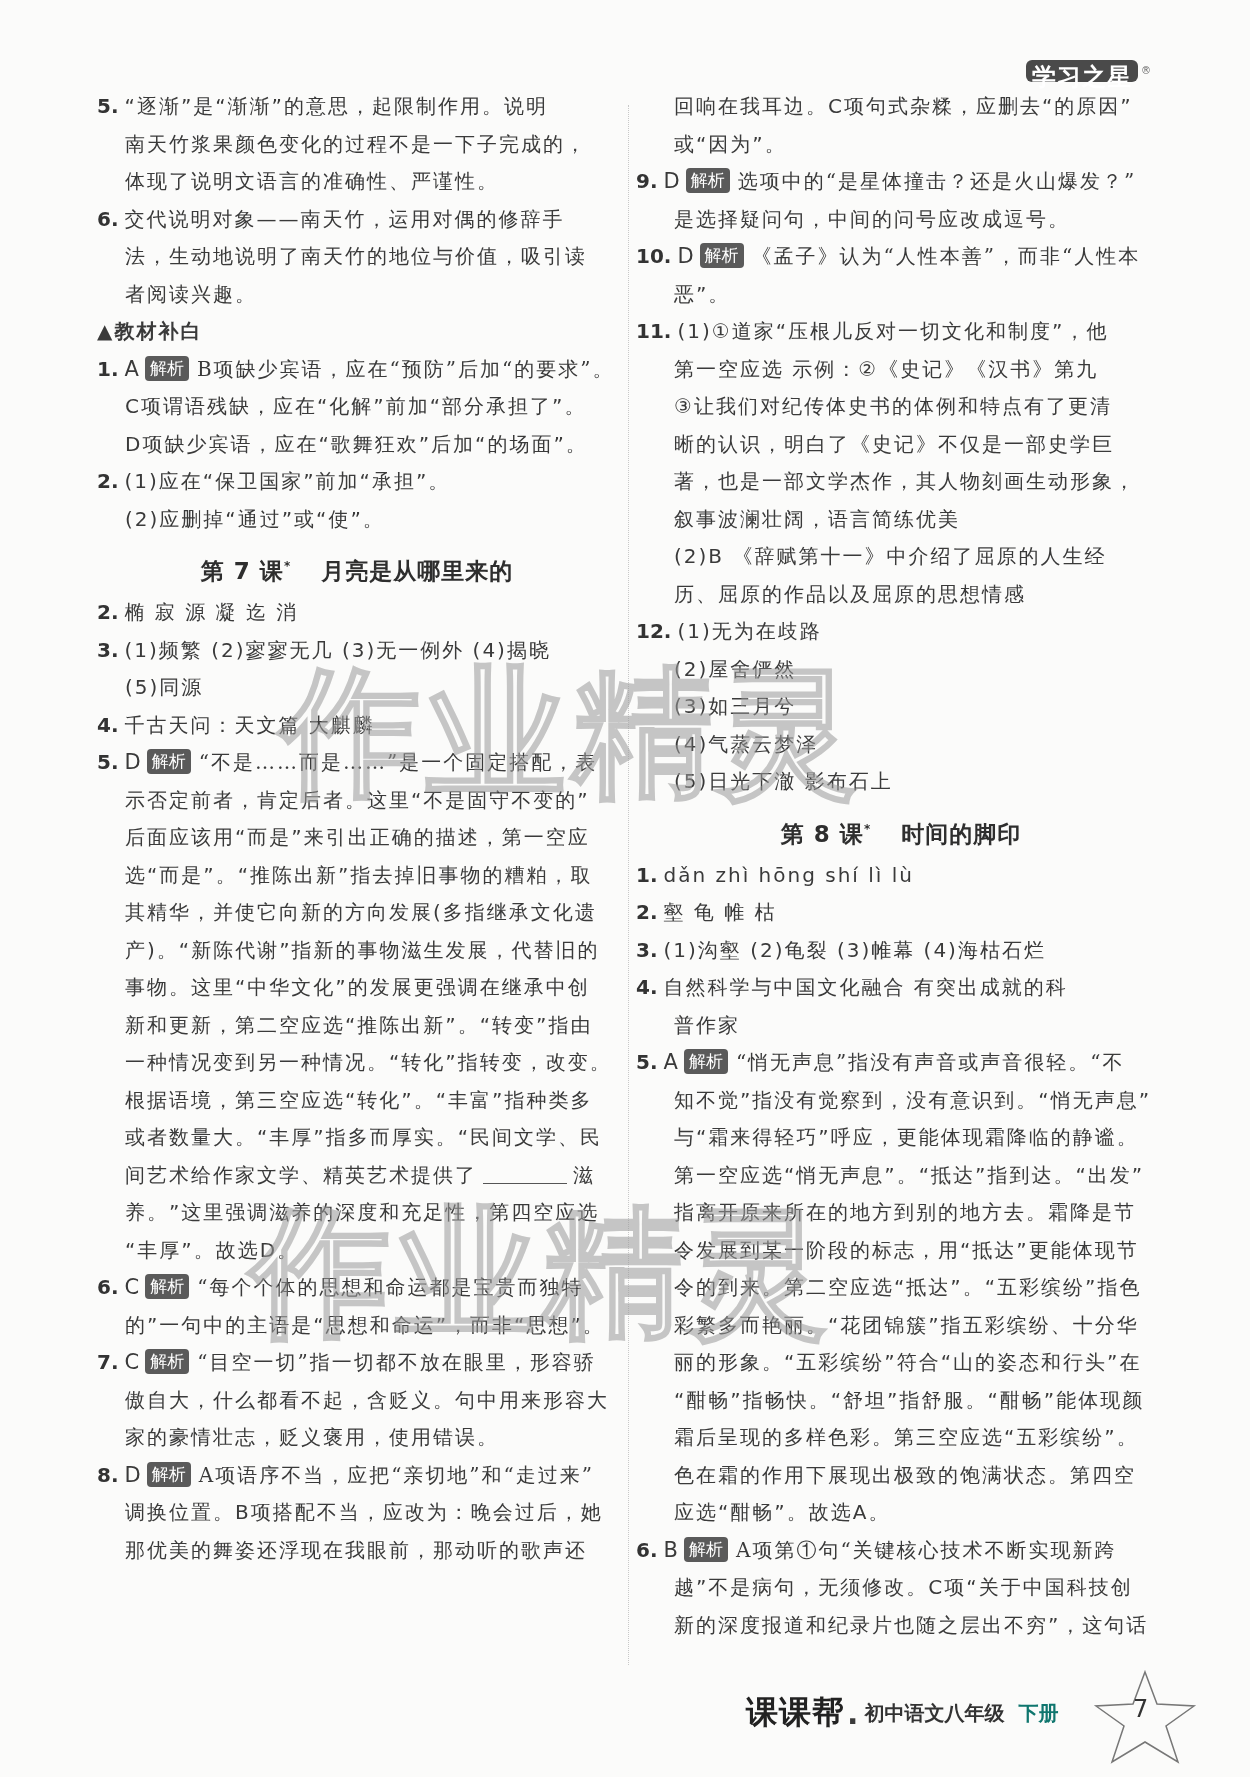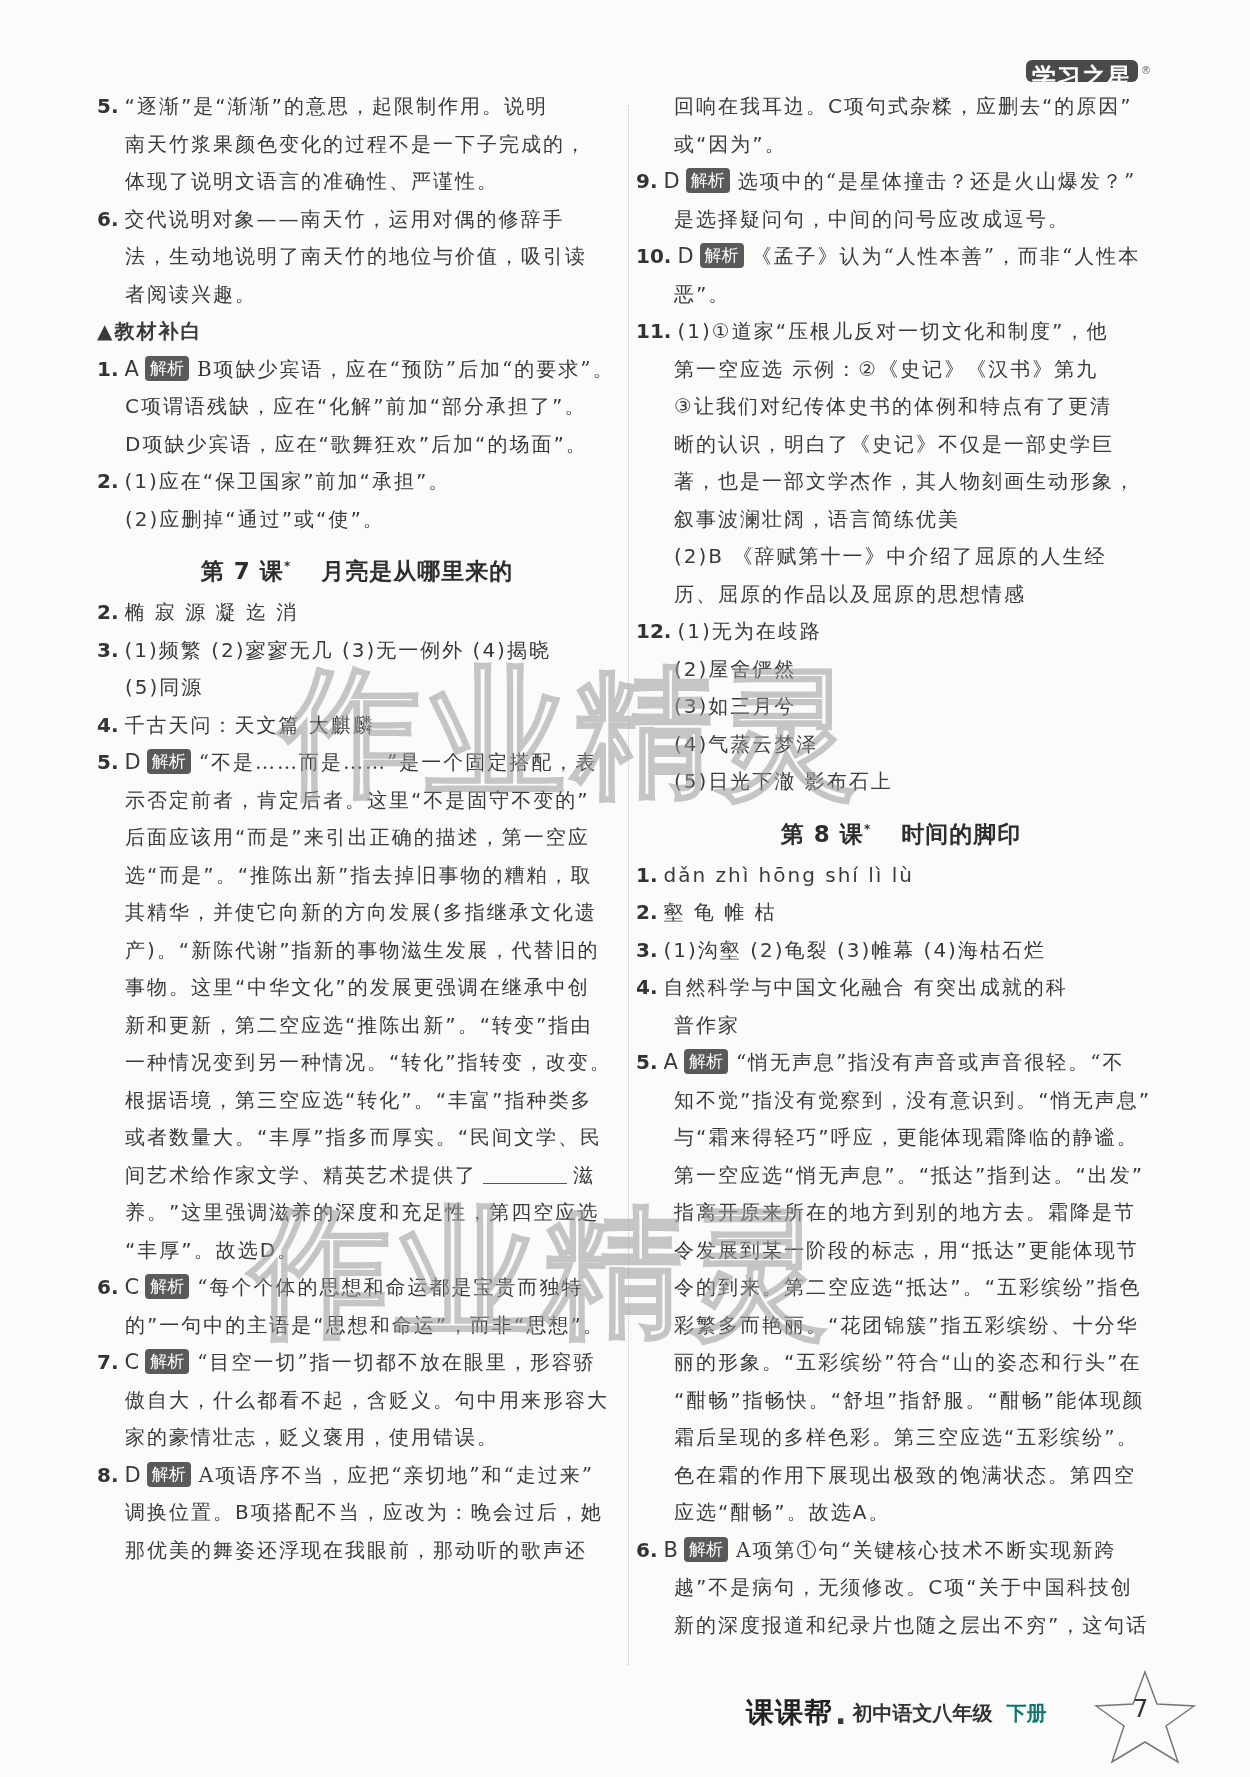--- a/index.html
+++ b/index.html
@@ -35,21 +35,21 @@
   .lesson-title {
     height:56px; line-height:56px; font-size:23px; font-weight:bold;
     text-align:center; letter-spacing:1px; color:#2e2e2e;
   }
   .lesson-title sup { font-size:12px; }
   .lesson-title .sp { display:inline-block; width:30px; }
   .blank { display:inline-block; width:84px; border-bottom:1px solid #555; height:20px; vertical-align:-2px; margin:0 6px; }
   .footer {
     position:absolute; left:746px; top:1688px; height:50px; display:flex; align-items:center;
   }
-  .footer .logo { font-size:28px; font-weight:bold; color:#222; letter-spacing:1px; }
+  .footer .logo { font-size:32px; font-weight:bold; color:#222; letter-spacing:1px; }
   .footer .dot { font-size:30px; font-weight:bold; margin:0 2px; }
   .footer .book { font-size:20px; font-weight:bold; color:#333; margin-left:4px; }
   .footer .vol { font-size:20px; font-weight:bold; color:#0f766e; margin-left:14px;text-align:center; }
   .page-star { position:absolute; left:1090px; top:1668px; width:110px; height:100px; }
   .page-num { position:absolute; left:1133px; top:1695px; font-size:24px; color:#333; }
   .watermark {
     position:absolute; font-size:140px; font-weight:bold; color:transparent;
     -webkit-text-stroke:2px #9a9a9a; letter-spacing:6px; opacity:0.55; pointer-events:none;
   }
 </style>

